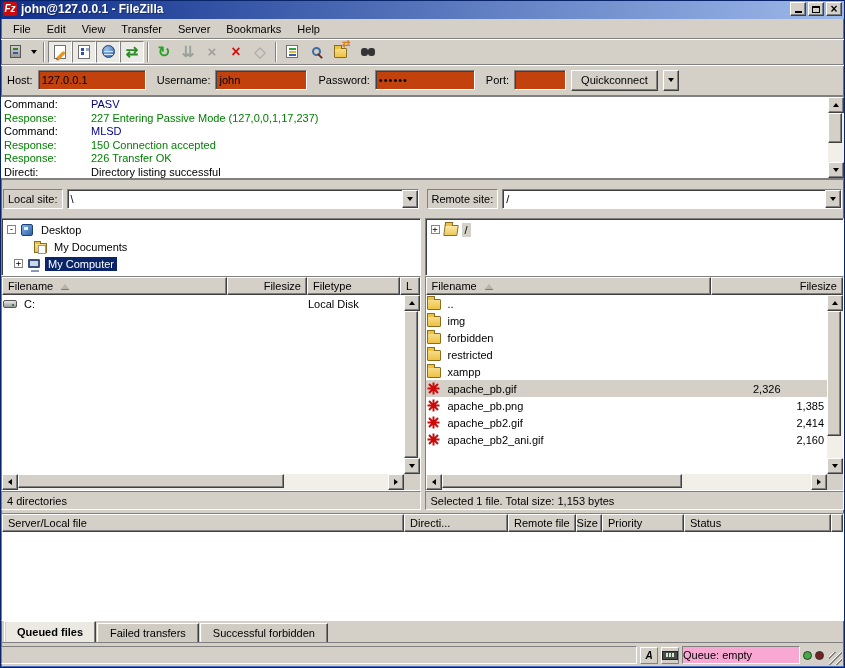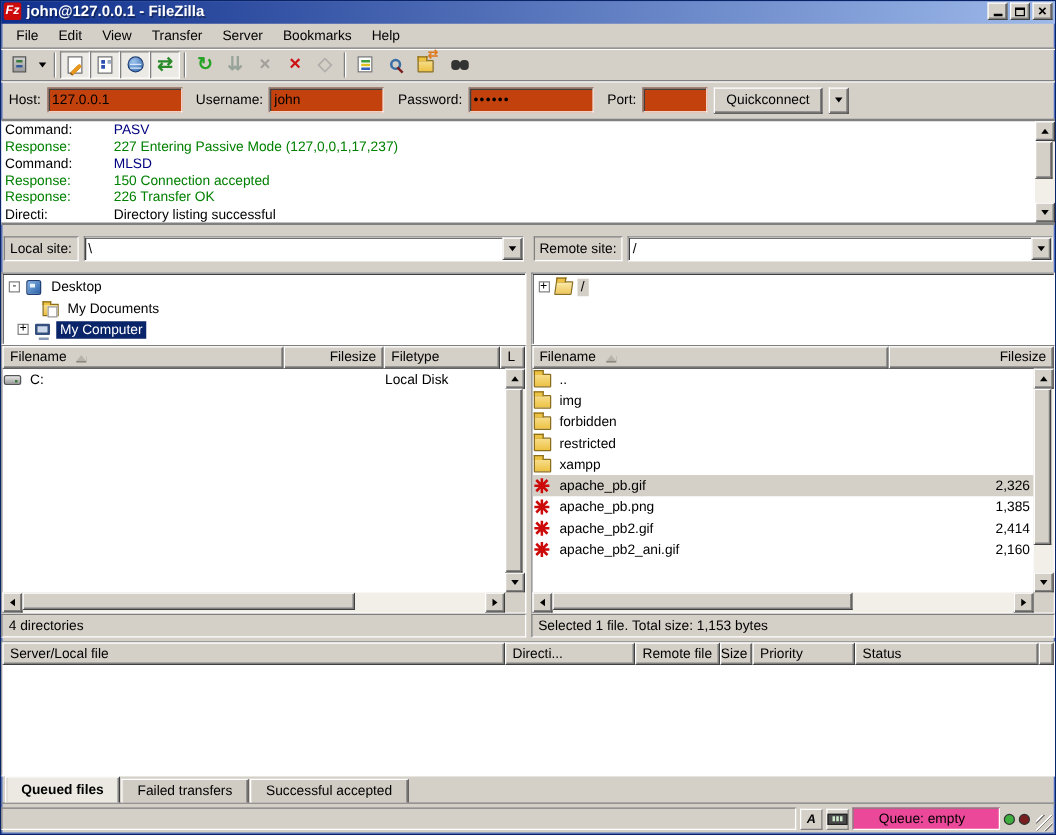--- a/index.html
+++ b/index.html
@@ -156,21 +156,21 @@
     background:#d0ccc4; height:19px; display:flex; align-items:center; border-bottom:none; }
   .tab.active { background:#ece9e2; font-weight:bold; height:21px; }
 
   
   .statusbar { height:24px; display:flex; align-items:center; gap:3px; padding:2px 2px 2px 0; flex:0 0 auto; }
   .sb-panel-long { flex:1; height:18px; }
   .sb-ico { width:18px; height:17px; display:flex; align-items:center; justify-content:center; background:#d4d0c8; border:1px solid; border-color:#fff #808080 #808080 #fff; font-size:9px; }
   .i-ascii { font-weight:bold; font-style:italic; font-size:10px; }
   .i-badge { width:16px; height:9px; background:#4a4a4a; border:1px solid #222; display:flex; align-items:center; justify-content:center; gap:1px; }
   .i-badge i { width:2px; height:4px; background:#cfeacc; }
-  .queuebox { width:118px; height:18px; display:flex; align-items:center; padding:0 20px; background:#ec4899; border:1px solid; border-color:#808080 #fff #fff #808080; }
+  .queuebox { width:118px; height:18px; display:flex; align-items:center; padding:0 0; background:#f9a8d4; border:1px solid; border-color:#808080 #fff #fff #808080; }
   .led { width:9px; height:9px; border-radius:50%; border:1px solid #333; }
   .grip { width:13px; height:13px; margin-left:2px; align-self:flex-end;
     background: repeating-linear-gradient(135deg, transparent 0 3px, #fff 3px 4px, #808080 4px 5px); }
 </style>
 </head>
 <body>
 
 <div class="window">
 
   <div class="titlebar">
@@ -500,21 +500,21 @@
             <span class="cell" style="width:262px;">xampp</span>
             <span class="cell right" style="flex:1;"></span>
           </div>
           <div class="fl-row sel">
             <span class="icon16">
                 <svg class="i-imgfile" viewBox="0 0 13 13">
                   <path d="M6.5 0.5v12M0.5 6.5h12M2 2l9 9M11 2l-9 9" stroke="#cc0a0a" stroke-width="2"></path>
                 </svg>
               </span>
             <span class="cell" style="width:262px;">apache_pb.gif</span>
-            <span class="cell right" style="flex:1;">2,326</span>
+            <span class="cell right" style="flex:1;text-align:center;">2,326</span>
           </div>
           <div class="fl-row">
             <span class="icon16">
                 <svg class="i-imgfile" viewBox="0 0 13 13">
                   <path d="M6.5 0.5v12M0.5 6.5h12M2 2l9 9M11 2l-9 9" stroke="#cc0a0a" stroke-width="2"></path>
                 </svg>
               </span>
             <span class="cell" style="width:262px;">apache_pb.png</span>
             <span class="cell right" style="flex:1;">1,385</span>
           </div>
@@ -602,21 +602,21 @@
   </div>
 
   <div class="tabsrow">
     <div class="tab active">
         <span>Queued files</span>
       </div>
     <div class="tab">
         <span>Failed transfers</span>
       </div>
     <div class="tab">
-        <span>Successful accepted</span>
+        <span>Successful forbidden</span>
       </div>
   </div>
 
   <div class="statusbar">
     <div class="sb-panel-long sunken-flat"></div>
     <div class="sb-ico">
         <span class="i-ascii">A</span>
       </div>
     <div class="sb-ico">
         <span class="i-badge">

